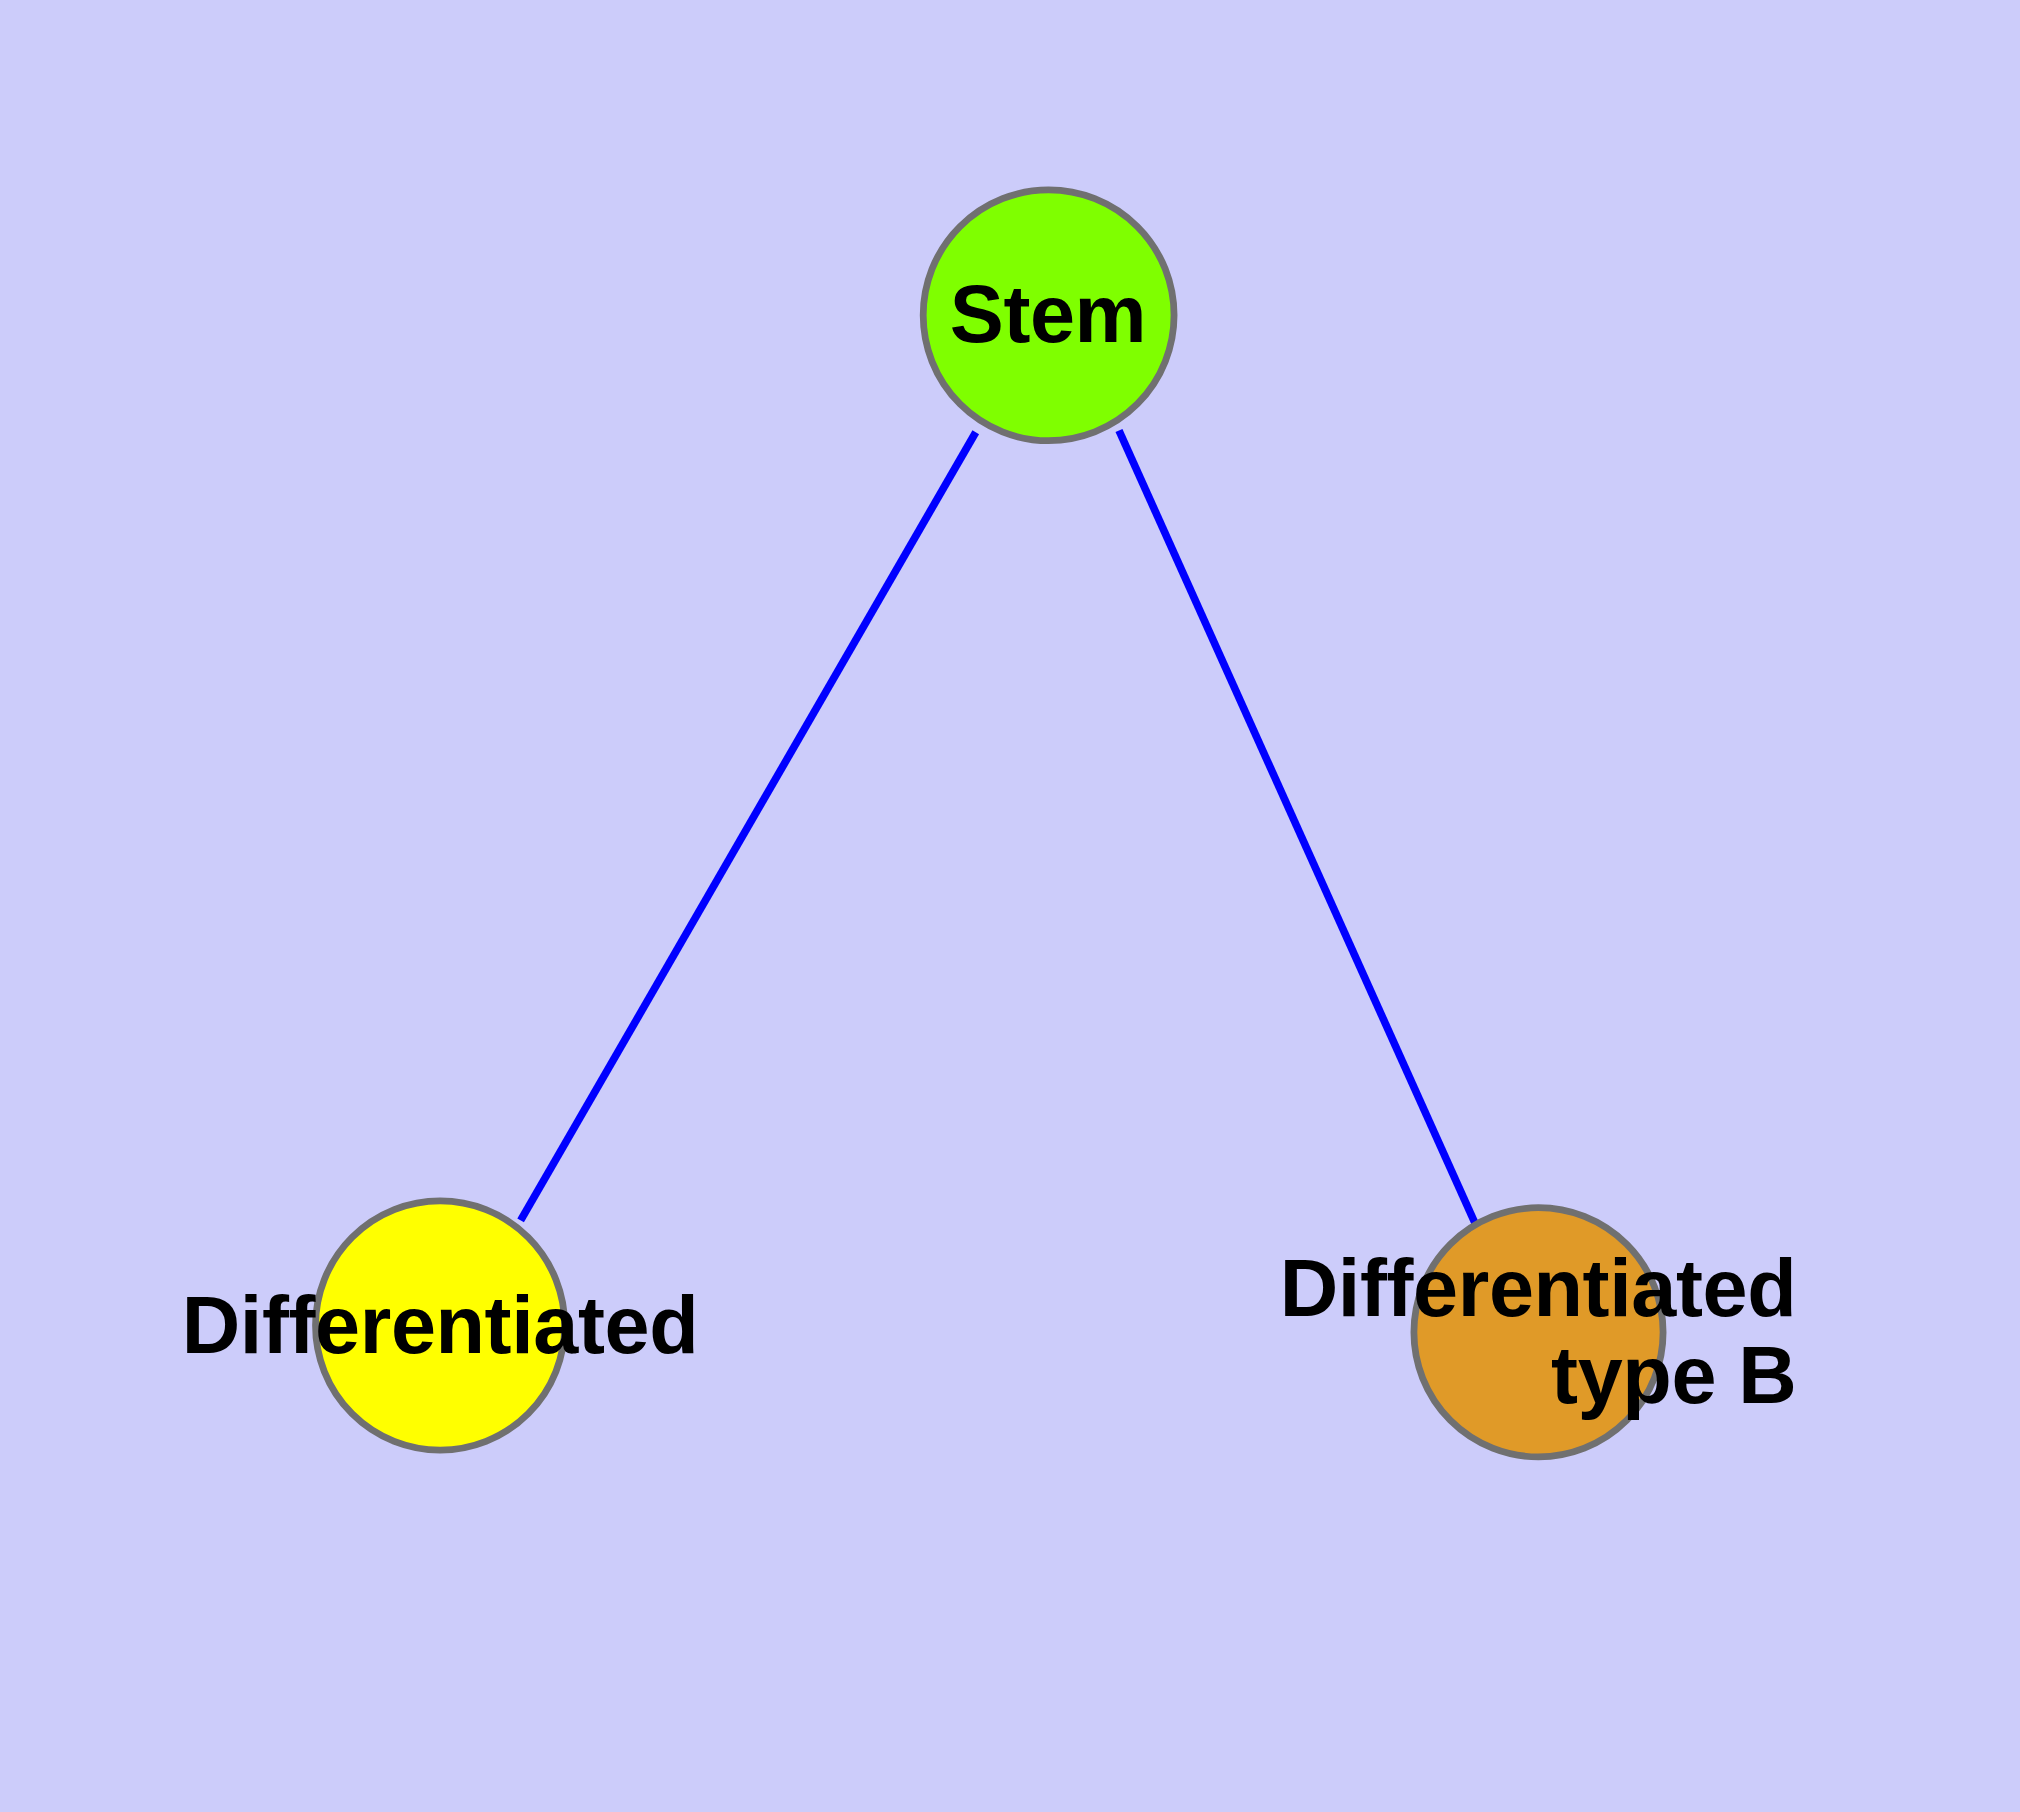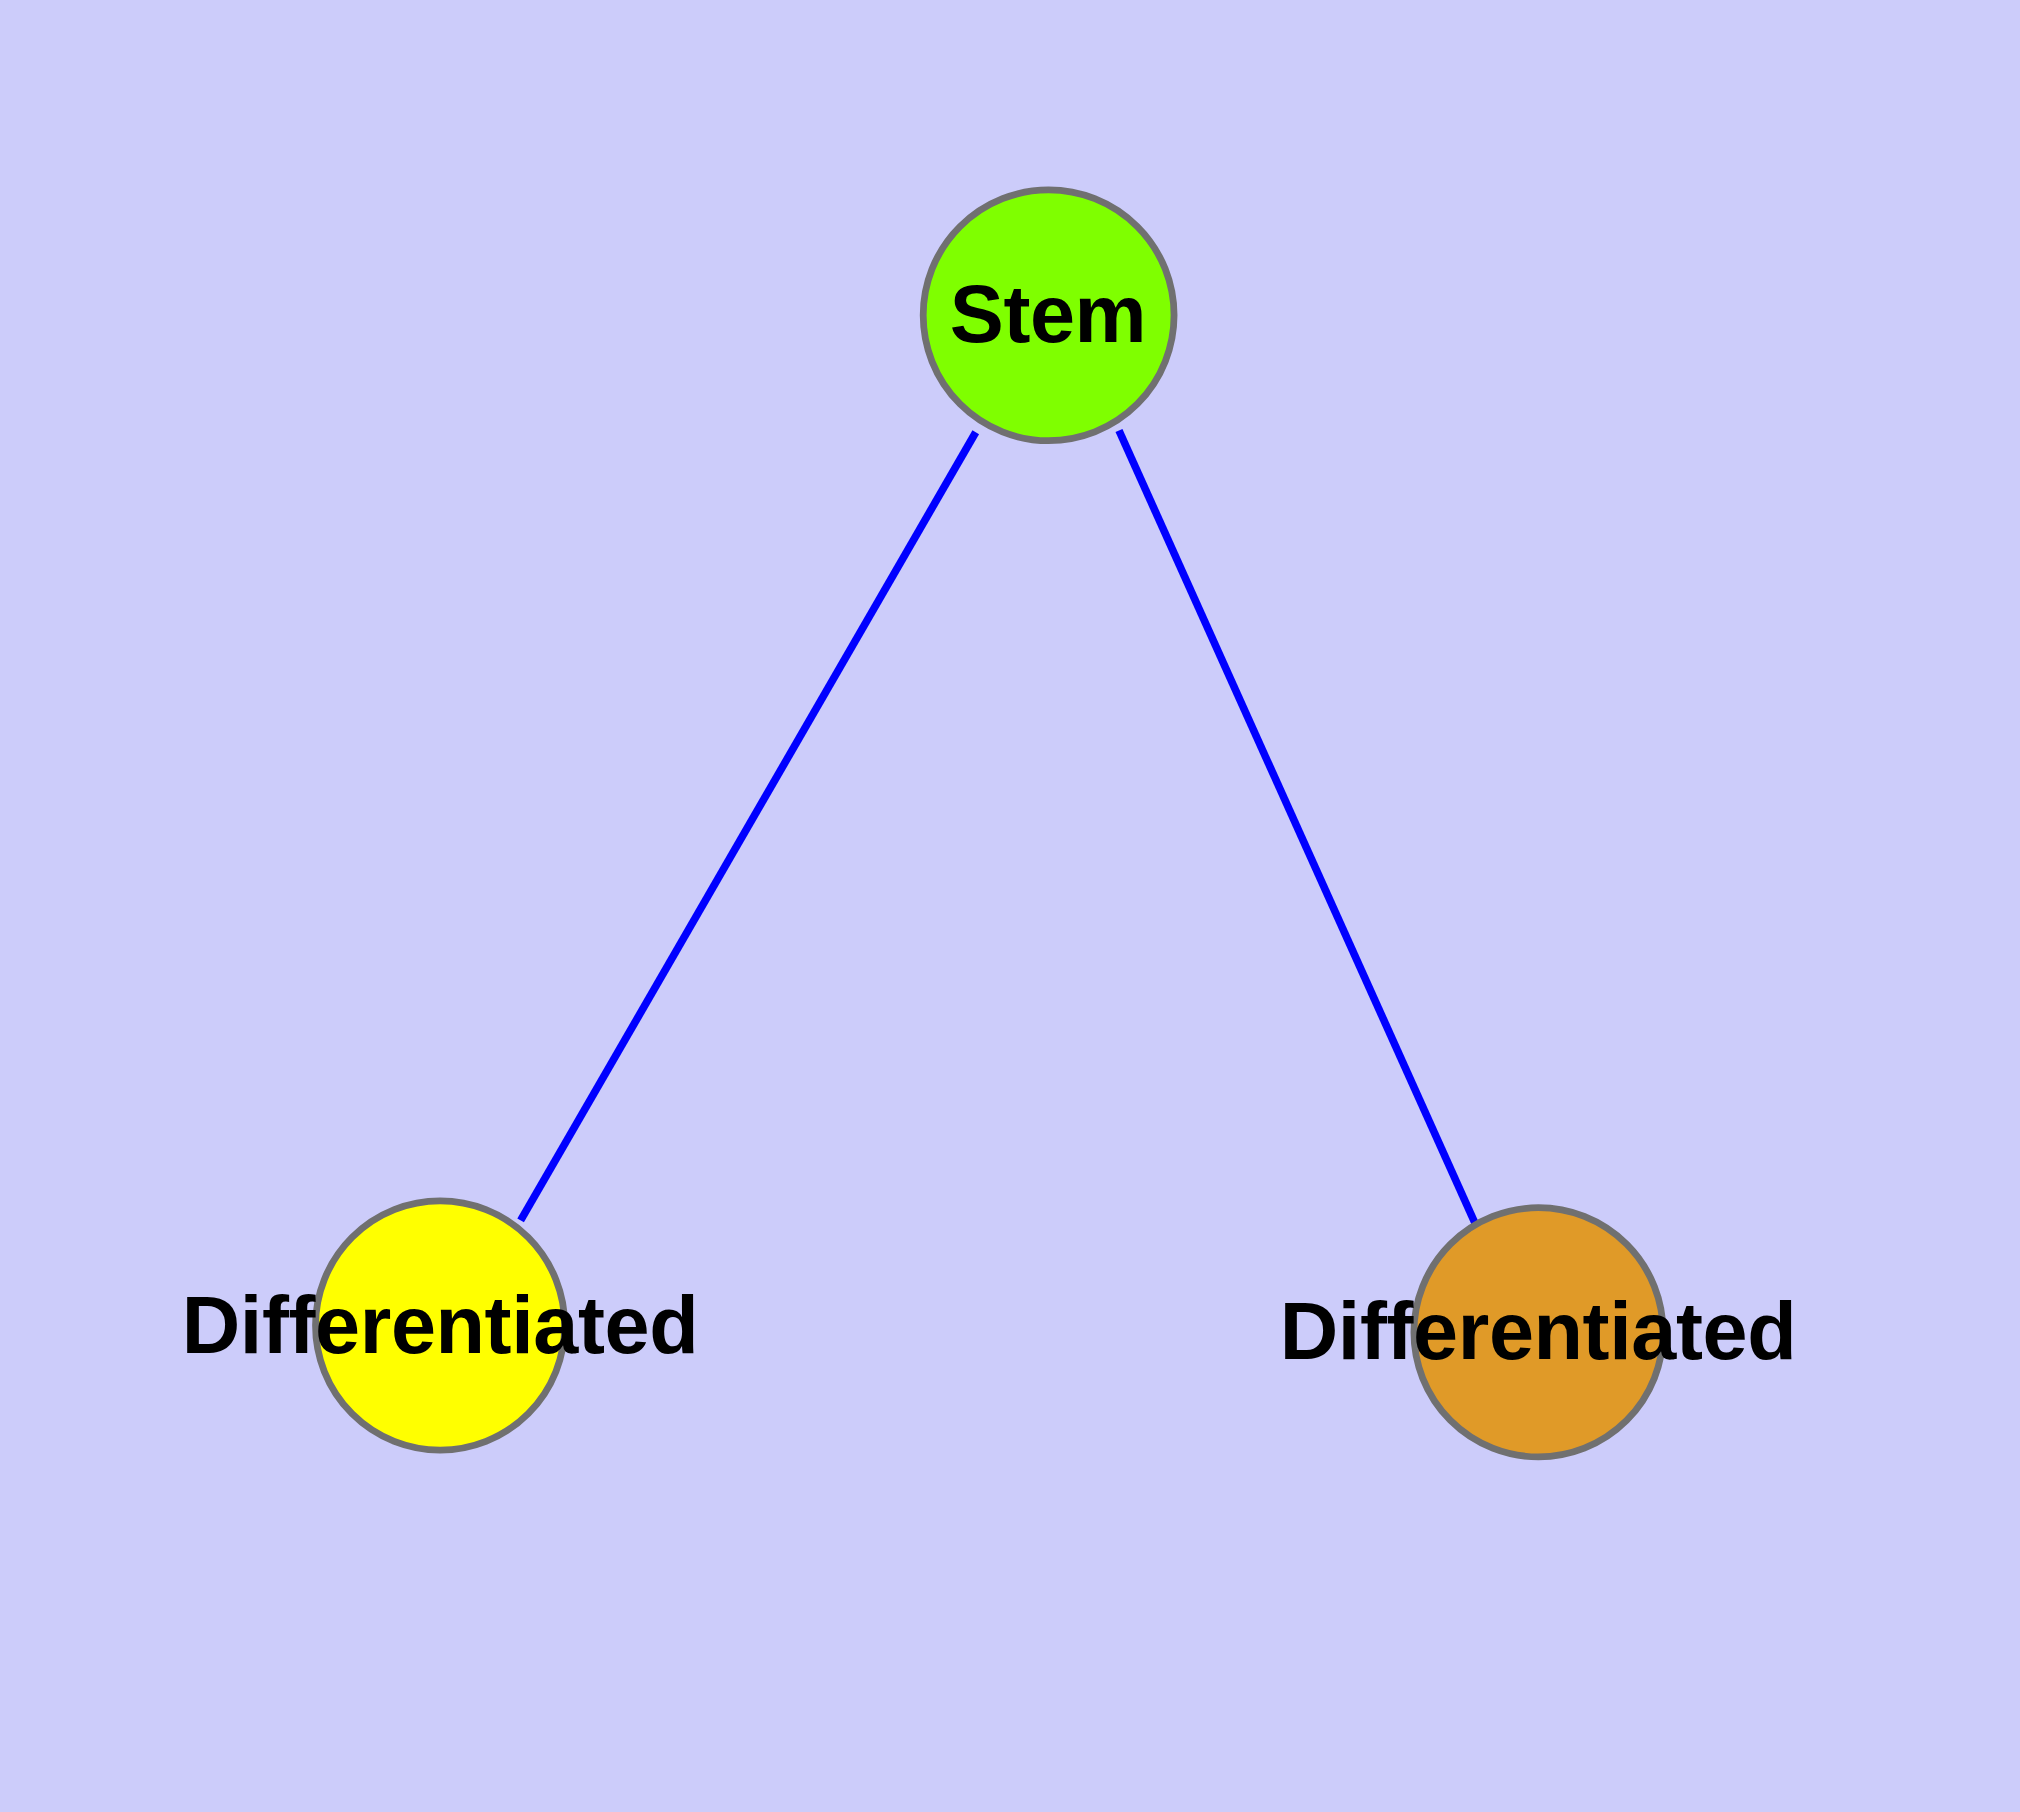--- a/index.html
+++ b/index.html
@@ -59,17 +59,18 @@
 
   <div id="label-layer">
       <div class="node-label" style="left: 1048px; top: 315px; font-size: 81px; color: rgb(0, 0, 0);">
         <div>Stem</div>
       </div>
       <div class="node-label" style="left: 440px; top: 1326px; font-size: 81px; color: rgb(0, 0, 0);">
         <div>Differentiated</div>
       </div>
       <div class="node-label" style="left: 1538px; top: 1332px; font-size: 81px; color: rgb(0, 0, 0);">
         <div>Differentiated</div>
+        <div>type B</div>
       </div>
     </div>
 
 </div>
 
 
 </body></html>

